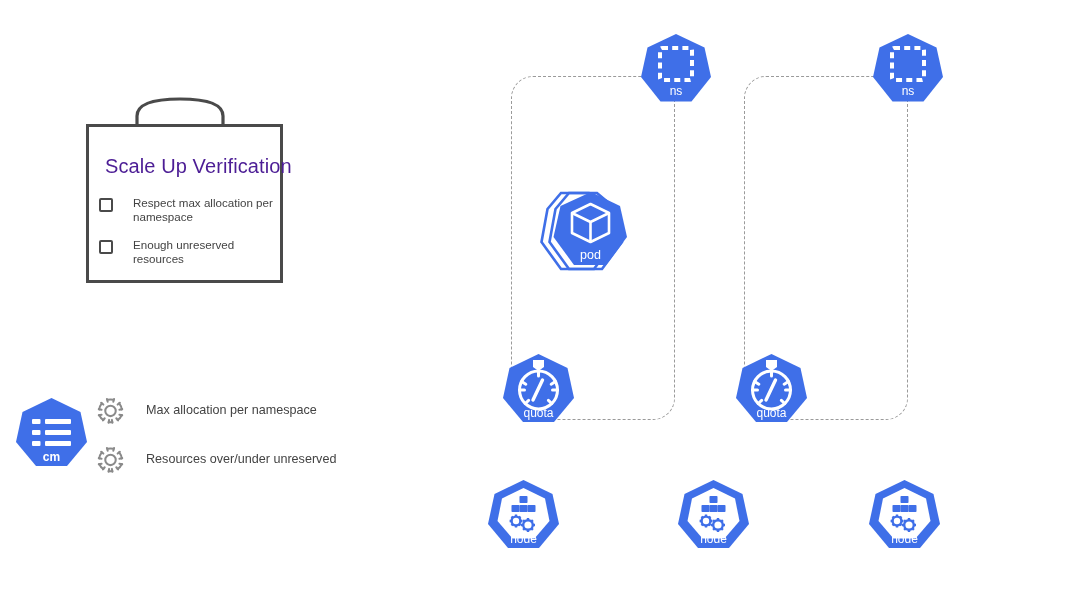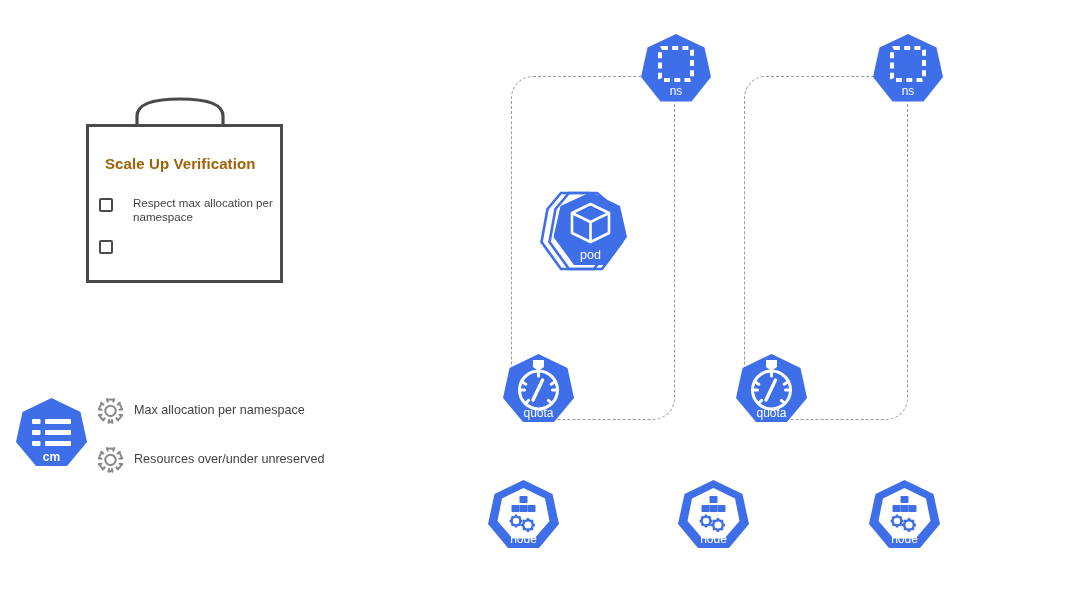--- a/index.html
+++ b/index.html
@@ -44,24 +44,24 @@
     width: 197px;
     height: 159px;
     border: 3px solid #4a4a4a;
     box-sizing: border-box;
     background: #ffffff;
   }
   .clipboard-title {
     position: absolute;
     left: 19px;
     top: 59px;
-    font-size: 15px;
-    font-weight: bold;
+    font-size: 20px;
+    font-weight: normal;
     letter-spacing: 0.1px;
-    color: #a16207;
+    color: #4c1d95;
     white-space: nowrap;
   }
   .check-row {
     position: absolute;
     left: 13px;
     display: flex;
     align-items: flex-start;
     gap: 20px;
   }
   .check-row.r1 { top: 100px; }
@@ -93,21 +93,21 @@
     font-weight: bold;
   }
   .legend-rows {
     position: absolute;
     left: 95px;
     top: 392px;
   }
   .legend-row {
     display: flex;
     align-items: center;
-    gap: 8px;
+    gap: 20px;
     height: 36px;
     margin-bottom: 13px;
   }
   .legend-gear {
     width: 31px;
     height: 31px;
     flex: 0 0 auto;
   }
   .legend-text {
     font-size: 12.6px;
@@ -156,20 +156,21 @@
 
     <div class="clipboard-title">Scale Up Verification</div>
 
     <div class="check-row r1">
       <div class="checkbox"></div>
       <div class="check-label">Respect max allocation per namespace</div>
     </div>
 
     <div class="check-row r2">
       <div class="checkbox"></div>
+      <div class="check-label">Enough unreserved resources</div>
     </div>
   </div>
 
   <div class="legend-cm">
     <svg viewBox="0 0 73 76" width="73" height="76">
       <path d="M36.5 2 L65.5 16 L72 46 L52 70 L21 70 L1 46 L7.5 16 Z" fill="#3f6fe8"></path>
 
       <rect x="17" y="23" width="8.5" height="5" rx="1" fill="#ffffff"></rect>
       <rect x="30" y="23" width="26" height="5" rx="1" fill="#ffffff"></rect>
       <rect x="17" y="34" width="8.5" height="5" rx="1" fill="#ffffff"></rect>

